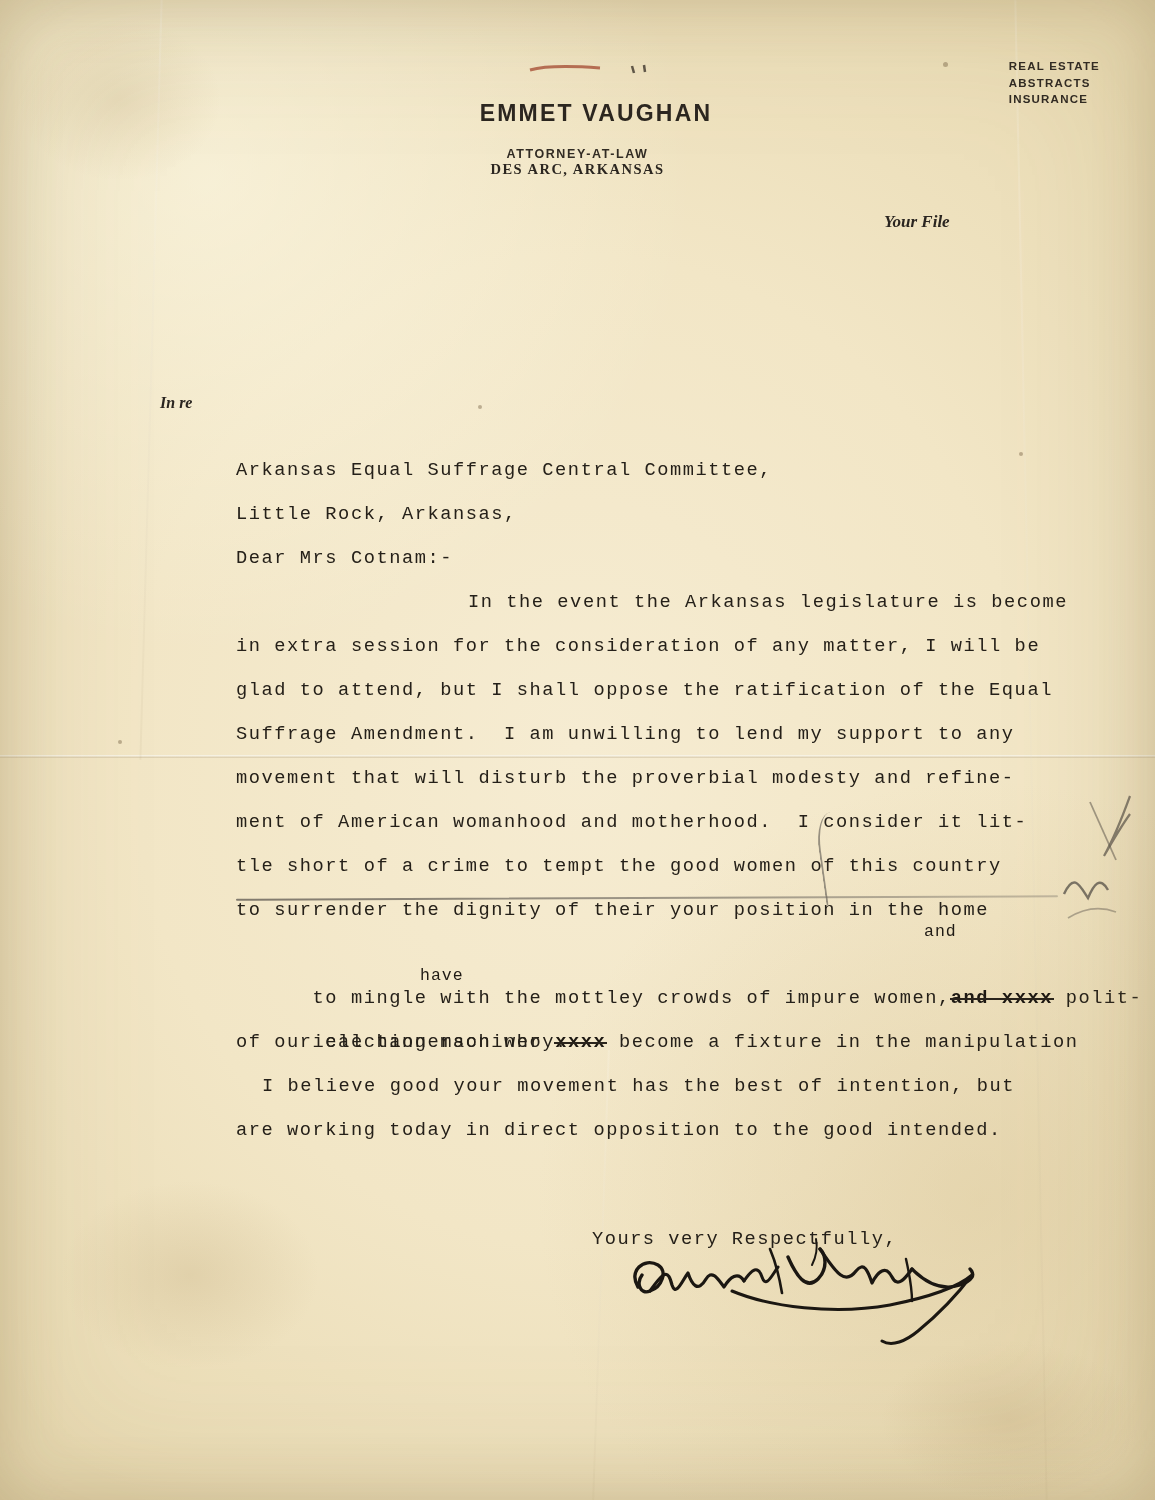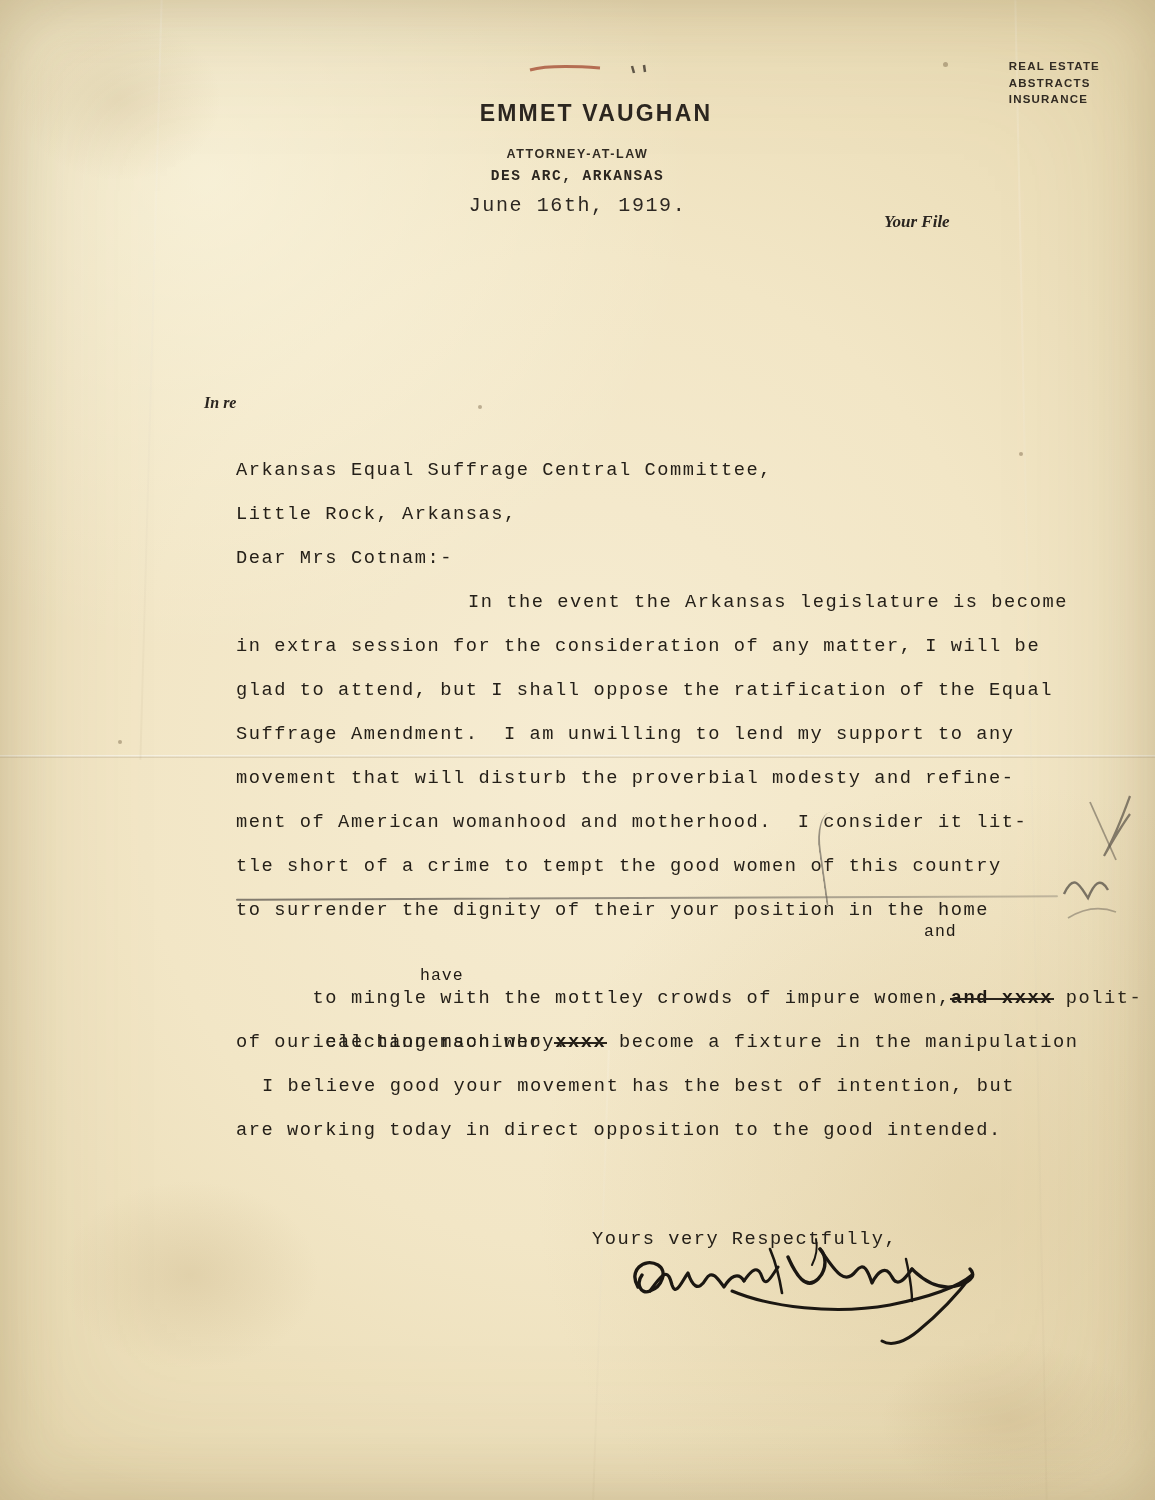--- a/index.html
+++ b/index.html
@@ -61,26 +61,25 @@
   }
   #lh-sub1 {
     font-family: "Liberation Sans", sans-serif;
     font-weight: bold;
     font-size: 12.5px;
     letter-spacing: 1.6px;
     color: #322c24;
     margin-top: 20px;
   }
   #lh-sub2 {
-    font-family: Liberation Mono, monospace;
+    font-family: Liberation Serif, serif;
     font-weight: bold;
     font-size: 14.5px;
     letter-spacing: 1.5px;
     color: #2b2620;
-    margin-top: 7px;
   }
   #lh-date {
     font-family: "Liberation Mono", monospace;
     font-size: 20px;
     letter-spacing: 1.6px;
     color: #2c2722;
     margin-top: 10px;
   }
   #corner-services {
     position: absolute;
@@ -106,21 +105,20 @@
   }
   #in-re {
     position: absolute;
     left: 160px;
     top: 394px;
     font-family: "Liberation Serif", serif;
     font-style: italic;
     font-weight: bold;
     font-size: 16px;
     color: #2a2520;
-    margin-left: 44px;
   }
 
   
   #body-text {
     position: absolute;
     left: 236px;
     top: 448px;
     width: 900px;
   }
   .tline {
@@ -244,21 +242,20 @@
   <div id="corner-services">
     <div>REAL ESTATE</div>
     <div>ABSTRACTS</div>
     <div>INSURANCE</div>
   </div>
 
   <div id="letterhead">
     <div id="lh-name">EMMET VAUGHAN</div>
     <div id="lh-sub1">ATTORNEY-AT-LAW</div>
     <div id="lh-sub2">DES ARC, ARKANSAS</div>
-    <div id="lh-date">June 16th, 1919.</div>
   </div>
 
   <div id="your-file">Your File</div>
   <div id="in-re">In re</div>
 
   <div id="body-text">
     <div class="tline">Arkansas Equal Suffrage Central Committee,</div>
     <div class="tline">Little Rock, Arkansas,</div>
     <div class="tline">Dear Mrs Cotnam:-</div>
 

